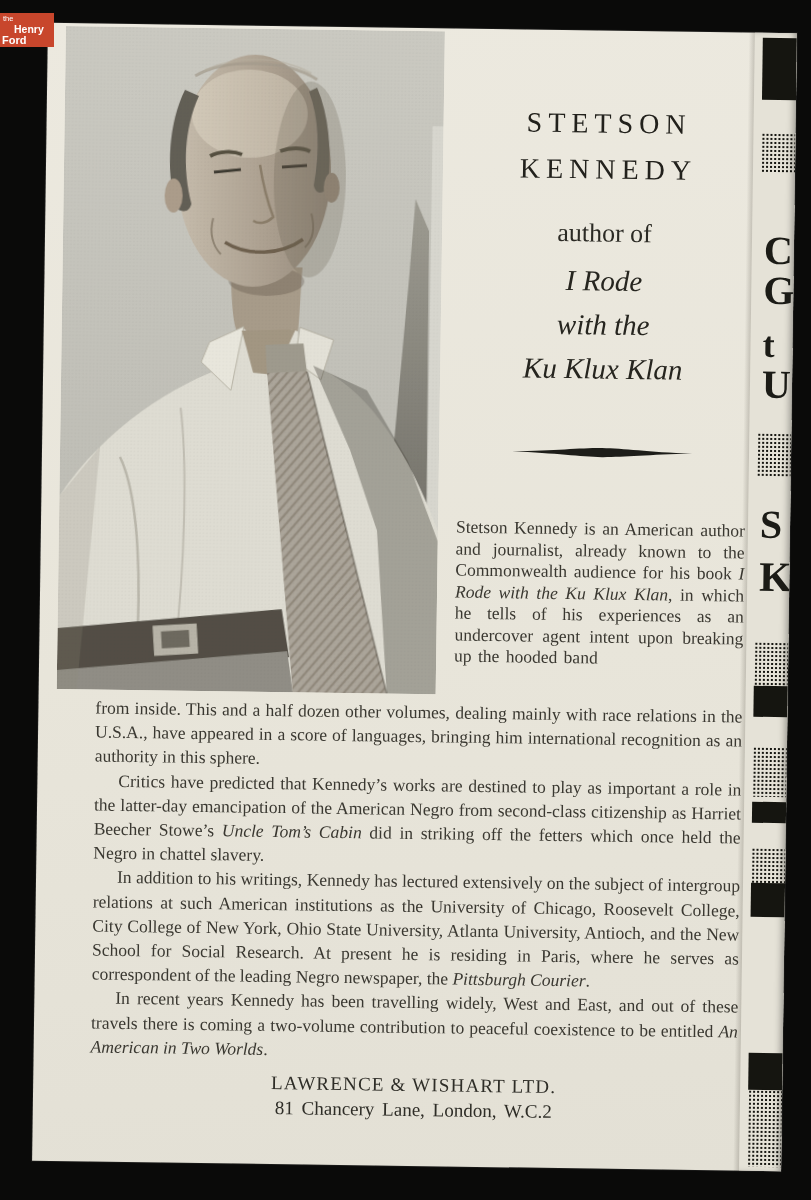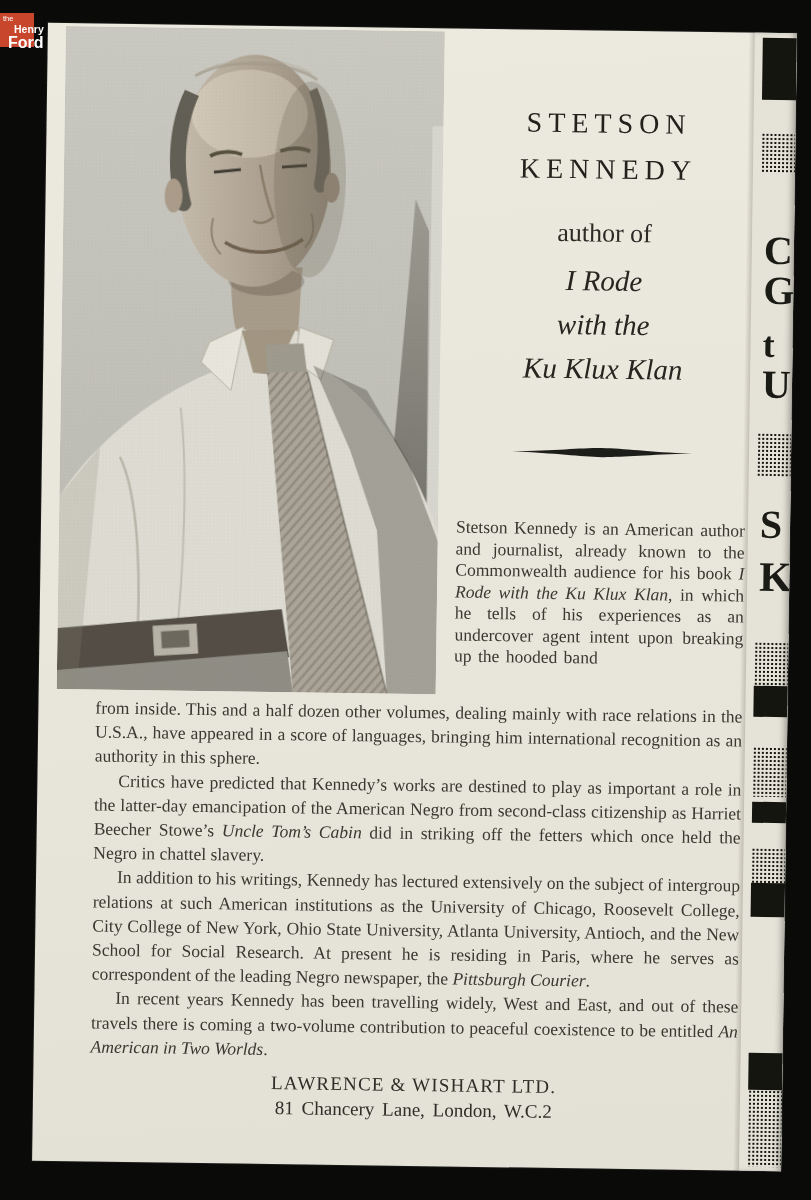--- a/index.html
+++ b/index.html
@@ -76,29 +76,29 @@
   }
   .para{
     margin:0;text-align:justify;text-indent:24px;
     font-size:17.5px;line-height:24.2px;
   }
   .publisher{margin-top:9px;text-align:center;color:#2e2d27;}
   .publisher-name{font-size:19px;line-height:25px;letter-spacing:1.2px;}
   .publisher-address{font-size:19px;line-height:26px;word-spacing:3px;}
   
   .hf-logo{
-    position:absolute;left:0;top:13px;width:34px;height:34px;
+    position:absolute;left:0;top:13px;width:54px;height:34px;
     background:#c8462c;
     font-family:"Liberation Sans",sans-serif;color:#fff;
     box-sizing:border-box;padding:2px 0 0 2px;line-height:1;
     z-index:5;
   }
   .hf-the{font-size:7.5px;margin-left:1px;}
   .hf-henry{font-size:10.5px;font-weight:bold;margin-left:12px;margin-top:1px;}
-  .hf-ford{font-size:16px;font-weight:bold;margin-left:6px;margin-top:1px;}
+  .hf-ford{font-size:11px;font-weight:bold;margin-left:0;margin-top:1px;}
 </style>
 </head>
 <body>
 
 <div class="jacket">
 
   <div class="content">
 
     <div class="photo-float">
       <svg viewBox="0 0 379 663" preserveAspectRatio="none">

